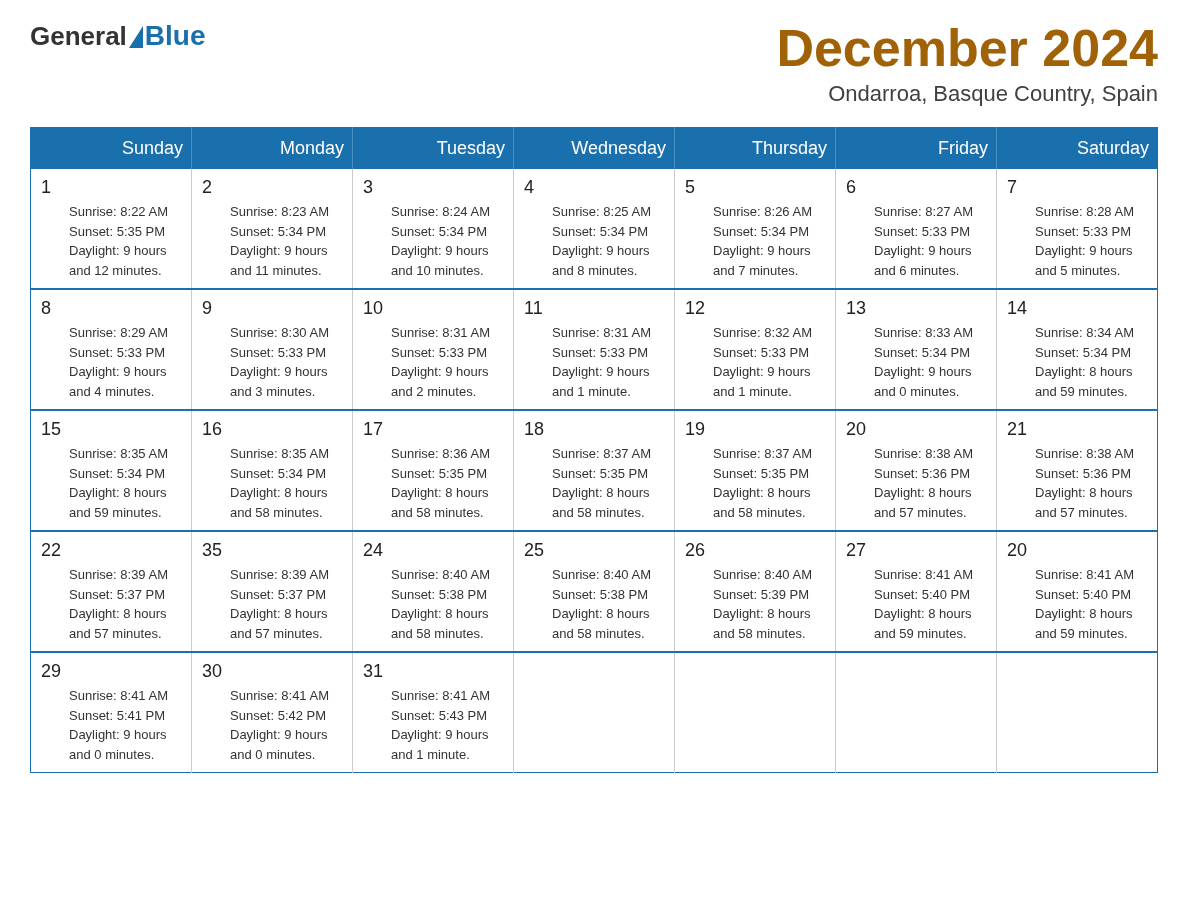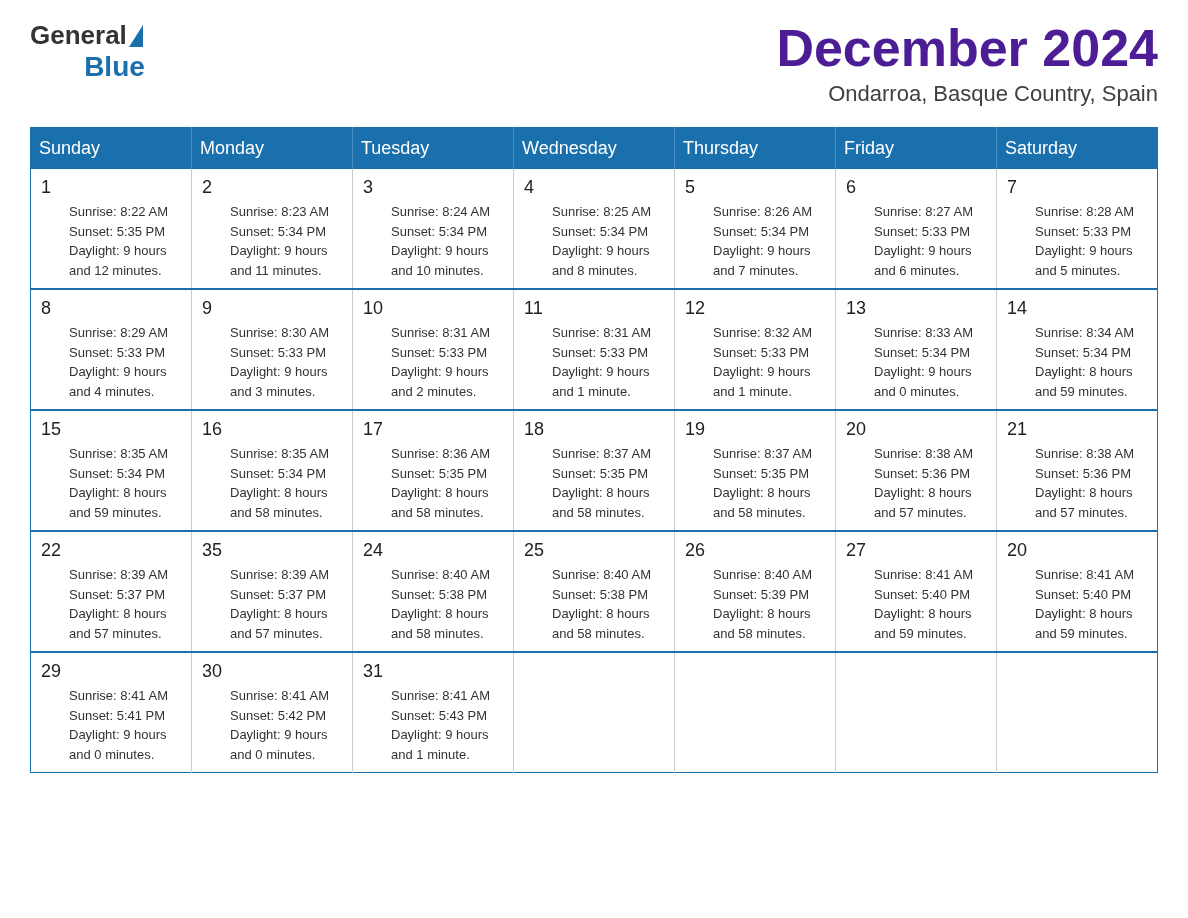--- a/index.html
+++ b/index.html
@@ -11,21 +11,21 @@
       min-height: 918px;
     }
     .header {
       display: flex;
       justify-content: space-between;
       align-items: flex-start;
       margin-bottom: 20px;
     }
     .logo {
       display: flex;
-      flex-direction: column;
+      flex-direction: row;
       align-items: flex-end;
     }
     .logo-text {
       display: flex;
       align-items: center;
       font-size: 26px;
       font-weight: bold;
       color: #333;
     }
     .logo-general { color: #333; }
@@ -42,38 +42,38 @@
       color: #1a6fad;
       font-size: 28px;
       font-weight: bold;
     }
     .title-section {
       text-align: right;
     }
     .month-title {
       font-size: 52px;
       font-weight: bold;
-      color: #4c1d95;
+      color: #a16207;
       line-height: 1.1;
     }
     .location-title {
       font-size: 22px;
       color: #404040;
       margin-top: 4px;
     }
     .calendar {
       width: 100%;
       border-collapse: collapse;
       border: 1px solid #1a6fad;
     }
     .calendar th {
       background-color: #1a6fad;
       color: #fff;
       padding: 10px 8px;
-      text-align: left;
+      text-align: right;
       font-size: 18px;
       font-weight: normal;
       border-right: 1px solid #4a8fc4;
     }
     .calendar th:last-child { border-right: none; }
     .calendar td {
       vertical-align: top;
       padding: 8px 10px;
       border-right: 1px solid #ccc;
       border-bottom: 2px solid #1a6fad;

